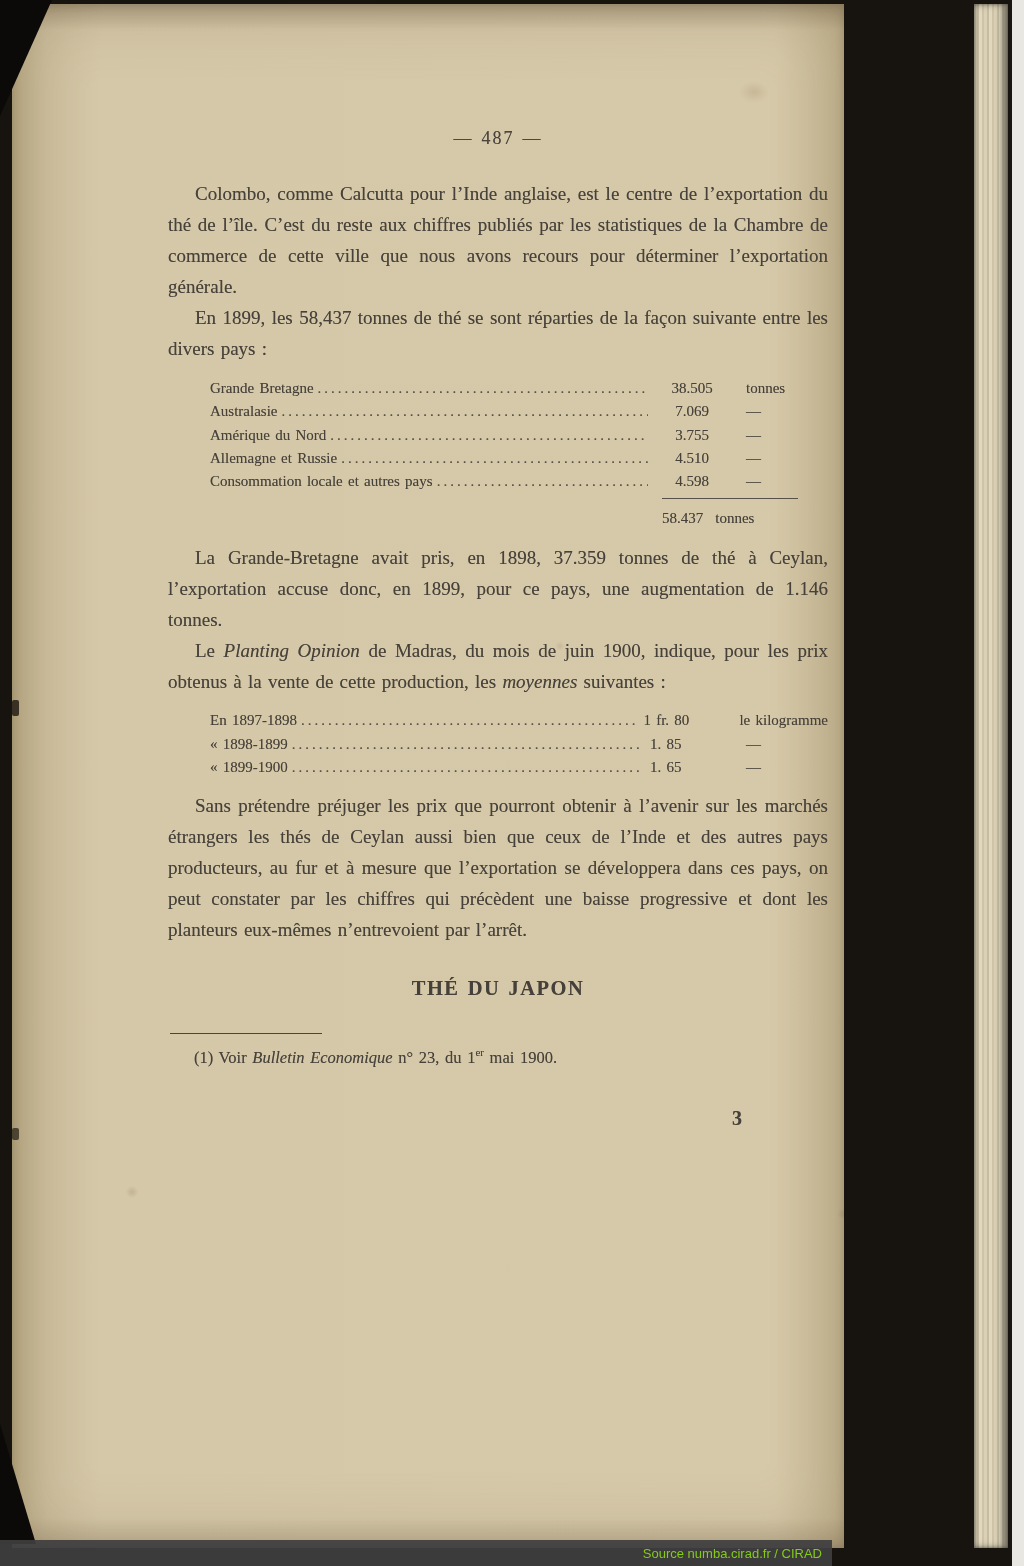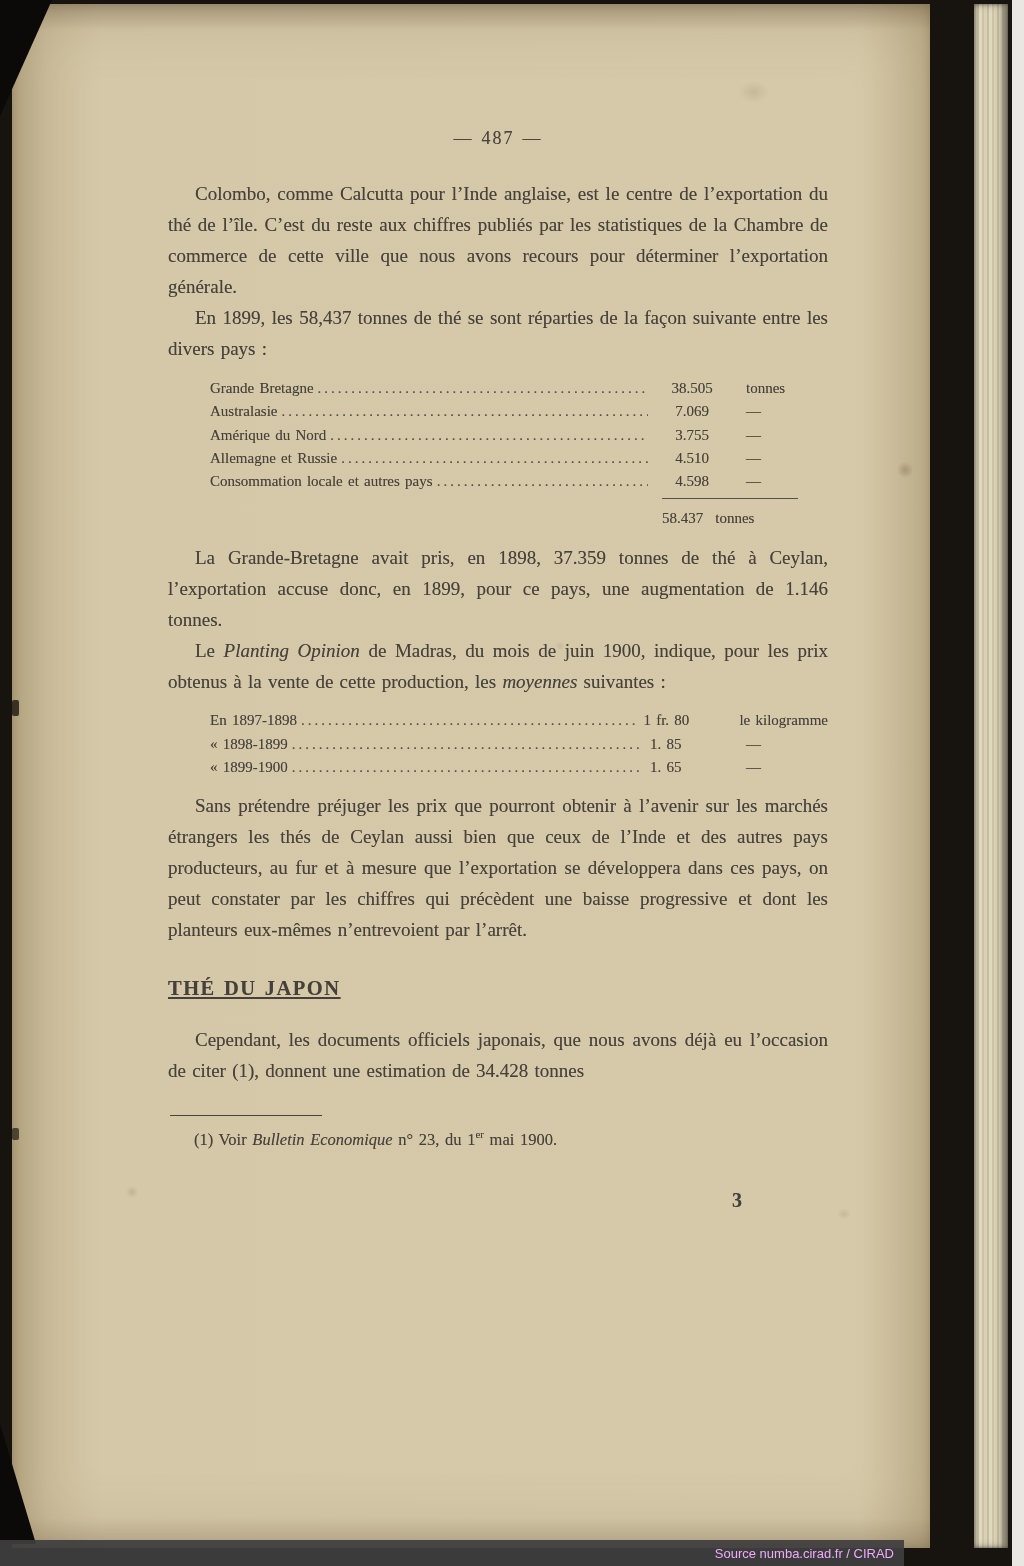--- a/index.html
+++ b/index.html
@@ -20,21 +20,21 @@
   }
   
   .page-stack {
     position: absolute; left: 974px; top: 4px; width: 34px; height: 1544px;
     background: repeating-linear-gradient(90deg,
       #d9d0b6 0 3px, #c7bca0 3px 5px, #e0d8bf 5px 8px, #cec3a6 8px 10px);
     box-shadow: inset -5px 0 7px rgba(0,0,0,.5), inset 2px 0 3px rgba(0,0,0,.35);
   }
   
   .paper {
-    position: absolute; left: 12px; top: 4px; width: 918px; height: 1544px;
+    position: absolute; left: 12px; top: 4px; width: 832px; height: 1544px;
     background:
       radial-gradient(22px 16px at 742px 88px, rgba(120,95,60,.16), transparent 70%),
       radial-gradient(12px 12px at 893px 466px, rgba(90,70,45,.28), transparent 70%),
       radial-gradient(9px 9px at 120px 1188px, rgba(90,70,45,.16), transparent 70%),
       radial-gradient(7px 7px at 548px 642px, rgba(90,70,45,.12), transparent 70%),
       radial-gradient(10px 8px at 832px 1210px, rgba(100,80,50,.14), transparent 70%),
       linear-gradient(180deg, rgba(80,62,38,.28) 0, rgba(80,62,38,0) 26px),
       linear-gradient(0deg, rgba(80,62,38,.18) 0, rgba(80,62,38,0) 30px),
       linear-gradient(90deg, #bfb08b 0, #cdbf9e 34px, #d5c8a8 90px,
                       #d6c9a9 calc(100% - 70px), #c8b995 100%);
@@ -82,37 +82,37 @@
     letter-spacing: 3px; font-size: 15px; color: #58524a;
   }
   .t-value { width: 80px; text-align: center; white-space: nowrap; }
   .t-value.vleft { text-align: left; padding-left: 4px; width: 86px; }
   .t-unit { padding-left: 14px; min-width: 96px; white-space: nowrap; }
   .t-total-rule { width: 136px; margin: 5px 0 4px 452px; border-top: 1.5px solid #55504a; }
   .t-total { margin-left: 452px; white-space: nowrap; margin-top: 8px; }
   .t-total .t-total-unit { padding-left: 12px; }
 
   .section-heading {
-    font-weight: bold; font-size: 20.5px;
-    letter-spacing: 1.5px; margin: 26px 0 20px; color: #45403a; text-decoration: underline;
+    text-align: center; font-weight: bold; font-size: 20.5px;
+    letter-spacing: 1.5px; margin: 26px 0 20px; color: #45403a;
   }
 
   .footnote-rule { width: 152px; border-top: 1.6px solid #4a443c; margin: 28px 0 10px 2px; }
   .footnote { font-size: 16.5px; text-indent: 26px; margin: 0; }
   .footnote sup { font-size: 11px; }
 
   .pgnum-bottom {
     text-align: right; padding-right: 86px; font-size: 20px;
     font-weight: 600; margin-top: 30px; color: #45403a;
   }
 
   
   .source-bar {
-    position: absolute; left: 0; bottom: 0; width: 904px; height: 26px;
-    background: rgba(62,62,64,.93); color: #f0abfc;
+    position: absolute; left: 0; bottom: 0; width: 832px; height: 26px;
+    background: rgba(62,62,64,.93); color: #84cc16;
     font-family: "Liberation Sans", "DejaVu Sans", sans-serif; font-size: 13px;
     display: flex; align-items: center; justify-content: flex-end;
     padding-right: 10px;
   }
 </style>
 </head>
 <body>
 
 <div class="scan">
   <div class="book-dark"></div>
@@ -188,21 +188,20 @@
             <span class="t-value vleft">1. 65</span>
             <span class="t-unit">—</span>
         </div>
       </div>
 
       <p class="para">Sans prétendre préjuger les prix que pourront obtenir à l’avenir sur les marchés étrangers les thés de Ceylan aussi bien que ceux de l’Inde et des autres pays producteurs, au fur et à mesure que l’exportation se développera dans ces pays, on peut constater par les chiffres qui précèdent une baisse progressive et dont les planteurs eux-mêmes n’entrevoient par l’arrêt.</p>
 
       <div class="section-heading">THÉ DU JAPON</div>
 
 
-      <p class="para">Cependant, les documents officiels japonais, que nous avons déjà eu l’occasion de citer (1), donnent une estimation de 34.428 tonnes</p>
 
       <div class="footnote-rule"></div>
       <p class="footnote"><span>(1) Voir </span><span class="it">Bulletin Economique</span><span> n° 23, du 1</span><sup>er</sup><span> mai 1900.</span></p>
 
       <div class="pgnum-bottom">3</div>
 
     </div>
   </div>
 
   <div class="corner-tl"></div>

